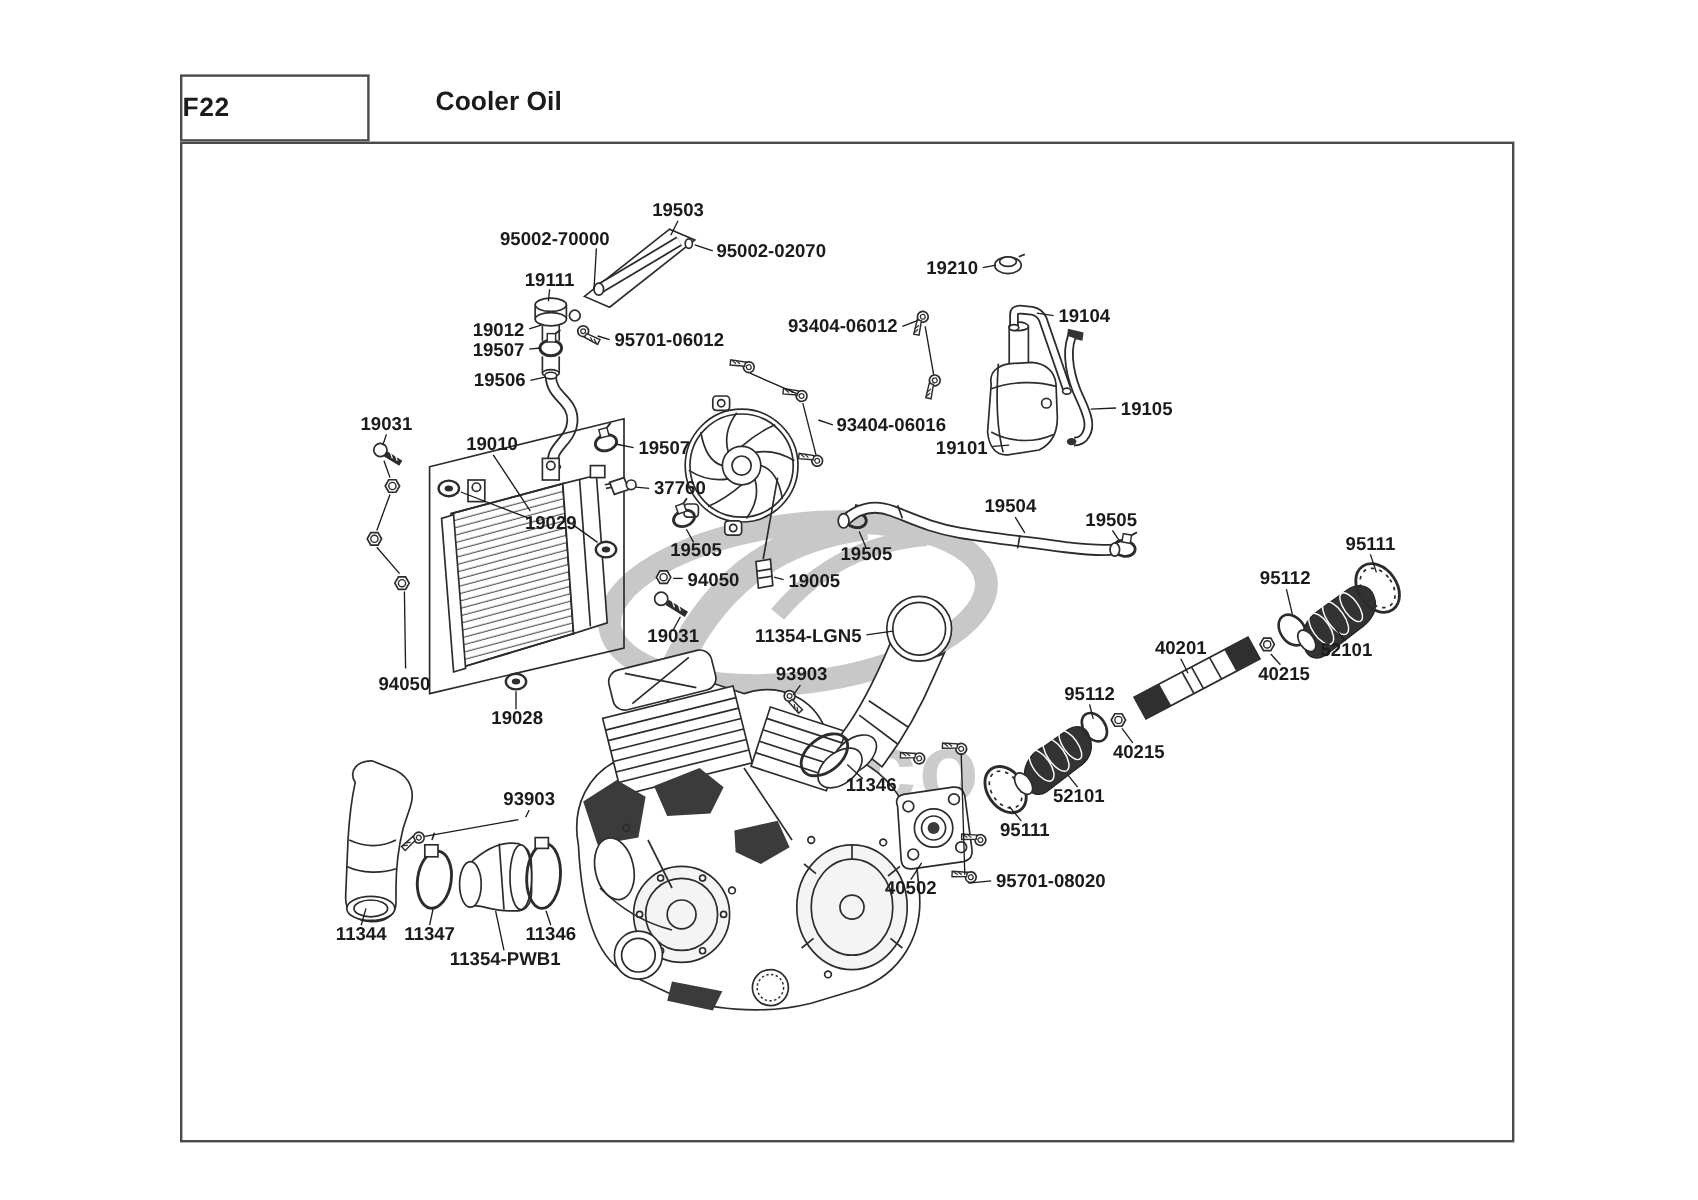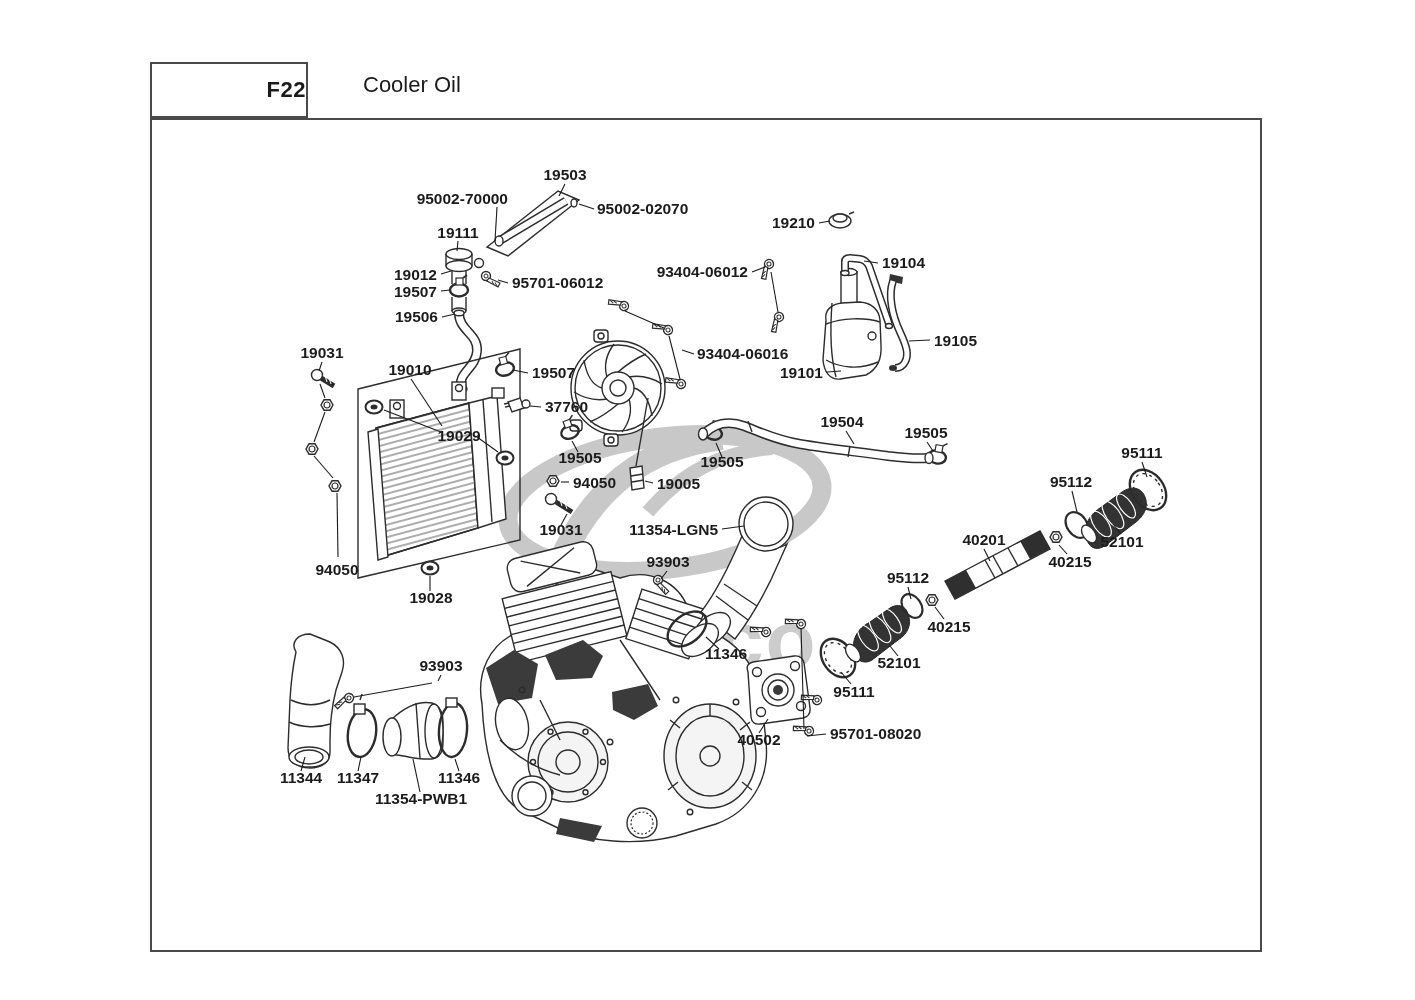--- a/index.html
+++ b/index.html
@@ -1,22 +1,22 @@
 <!DOCTYPE html>
 <html><head>
 <meta charset="utf-8">
 <style>
   html,body{margin:0;padding:0;background:#fff;}
   #page{position:relative;width:1415px;height:1000px;background:#fff;
         font-family:"Liberation Sans", sans-serif;color:#1b1b1b;overflow:hidden;}
   #code-box{position:absolute;left:150px;top:62px;width:158px;height:56px;
         border:2px solid #4a4a4a;box-sizing:border-box;display:flex;
-        align-items:center;justify-content:flex-end;background:#fff;}
+        align-items:center;justify-content:flex-start;background:#fff;}
   #code-box span{font-size:22px;font-weight:bold;letter-spacing:.5px;}
-  #sheet-title{position:absolute;left:363px;top:72px;font-size:22px;font-weight:normal;}
+  #sheet-title{position:absolute;left:363px;top:72px;font-size:22px;font-weight:bold;}
   #frame{position:absolute;left:150px;top:118px;width:1112px;height:834px;
         border:2px solid #4a4a4a;box-sizing:border-box;background:#fff;}
   #diagram-svg{position:absolute;left:0;top:0;}
   #page-num{position:absolute;left:150px;top:954px;width:1112px;text-align:center;
         font-size:18px;font-weight:bold;}
   .pl{font:bold 15.5px "Liberation Sans", sans-serif;fill:#1b1b1b;}
   .ld{stroke:#1b1b1b;stroke-width:1.1;fill:none;}
   .ln{stroke:#2c2c2c;fill:none;stroke-width:1.4;}
   .wf{fill:#ffffff;stroke:#2c2c2c;stroke-width:1.4;}
   .gf{fill:#f4f4f4;stroke:#2c2c2c;stroke-width:1.4;}

